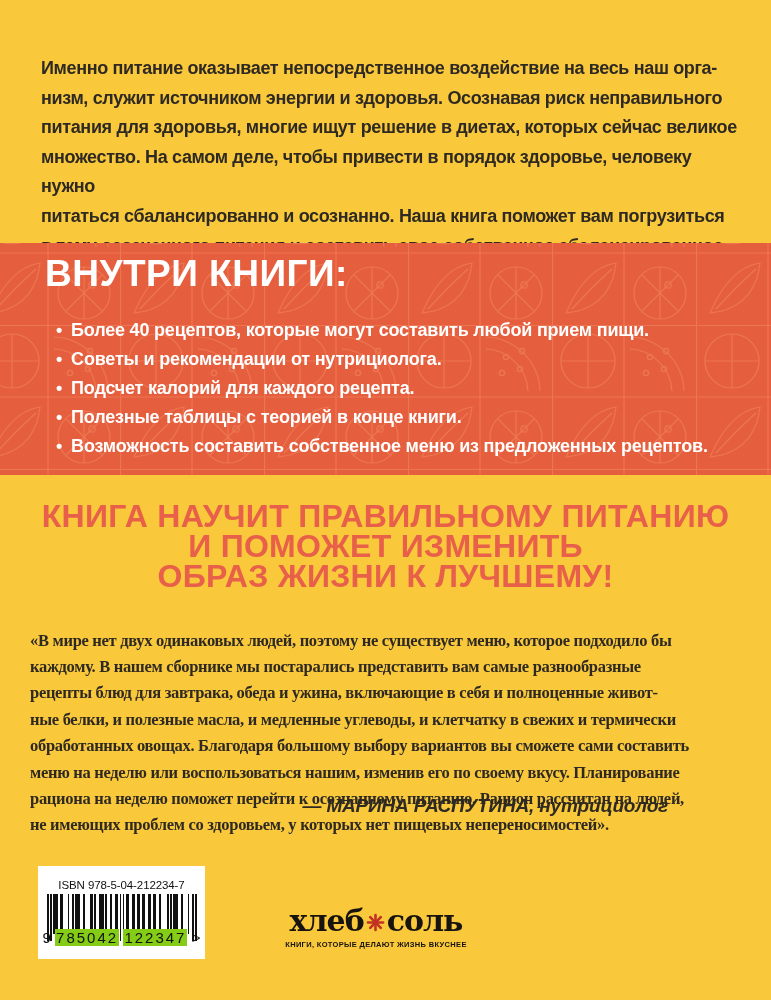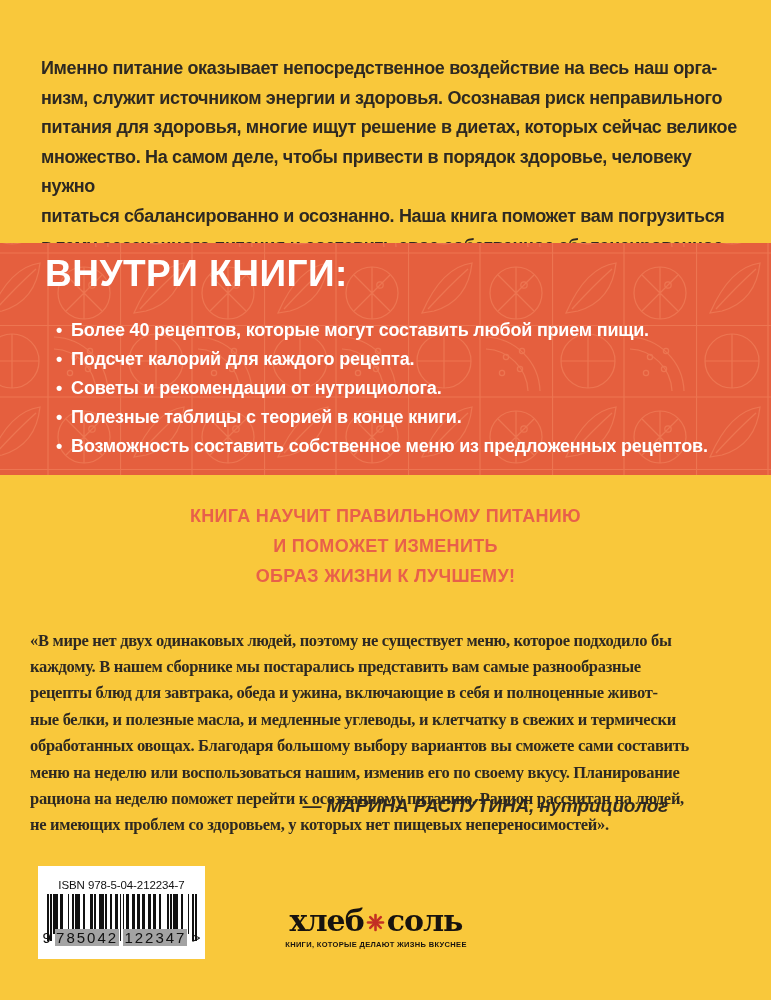--- a/index.html
+++ b/index.html
@@ -31,21 +31,21 @@
   .bullets {
     position:absolute; left:46px; top:63px; margin:10px; padding:0; list-style:none;
     font-size:18px; font-weight:700; line-height:29px; letter-spacing:-0.2px; color:#FFFFFF;
   }
   .bullets li { white-space:nowrap; }
   .bullets .dot { margin-right:9px; }
 
   
   .promise {
     position:absolute; left:0; top:501px; width:771px; text-align:center;
-    font-size:18px; font-weight:700; line-height:30px; letter-spacing:0.3px;
+    font-size:32px; font-weight:700; line-height:30px; letter-spacing:0.3px;
     color:#E8604A; white-space:pre-line;
   }
 
   
   .quote {
     position:absolute; left:30px; top:611px; width:714px;
     font-size:16.5px; font-weight:700; line-height:26.4px;
     letter-spacing:-0.3px; color:#2E2922; white-space:pre-line;font-family:Liberation Serif, serif;
   }
   .attribution {
@@ -62,21 +62,21 @@
   .isbn-label {
     padding-top:13px; font-size:11.5px; font-weight:400;
     letter-spacing:-0.1px; color:#111111;
   }
   .bars { display:block; margin:3px auto 0 auto; }
   .barcode-digits {
     display:flex; justify-content:space-between; align-items:flex-end;
     width:158px; margin:-12px auto 0 auto;
     font-size:15px; color:#111111; background:transparent;
   }
-  .barcode-digits .grp { letter-spacing:2px; background:#a3a3a3; padding:0 1px; }
+  .barcode-digits .grp { letter-spacing:2px; background:#84cc16; padding:0 1px; }
   .barcode-digits .edge { background:transparent; }
 
   
   .logo { position:absolute; left:284px; top:884px; width:184px; text-align:center;margin-top:20px; }
   .wordmark {
     font-family:"DejaVu Serif", serif; font-weight:700;
     font-size:30px; line-height:34px; letter-spacing:-1px; color:#17130F;
     white-space:nowrap;
   }
   .asterisk-icon { display:inline-block; vertical-align:-2px; margin:0 1px; }
@@ -120,22 +120,22 @@
           </g>
         </pattern>
       </defs>
       <rect width="771" height="232" fill="url(#foodtile)"></rect>
     </svg>
 
     <div class="inside-heading">ВНУТРИ КНИГИ:</div>
 
     <ul class="bullets">
       <li><span class="dot">•</span><span>Более 40 рецептов, которые могут составить любой прием пищи.</span></li>
+      <li><span class="dot">•</span><span>Советы и рекомендации от нутрициолога.</span></li>
       <li><span class="dot">•</span><span>Подсчет калорий для каждого рецепта.</span></li>
-      <li><span class="dot">•</span><span>Советы и рекомендации от нутрициолога.</span></li>
       <li><span class="dot">•</span><span>Полезные таблицы с теорией в конце книги.</span></li>
       <li><span class="dot">•</span><span>Возможность составить собственное меню из предложенных рецептов.</span></li>
     </ul>
   </div>
 
   <div class="promise">КНИГА НАУЧИТ ПРАВИЛЬНОМУ ПИТАНИЮ
 И ПОМОЖЕТ ИЗМЕНИТЬ
 ОБРАЗ ЖИЗНИ К ЛУЧШЕМУ!</div>
 
   <p class="quote">«В мире нет двух одинаковых людей, поэтому не существует меню, которое подходило бы

